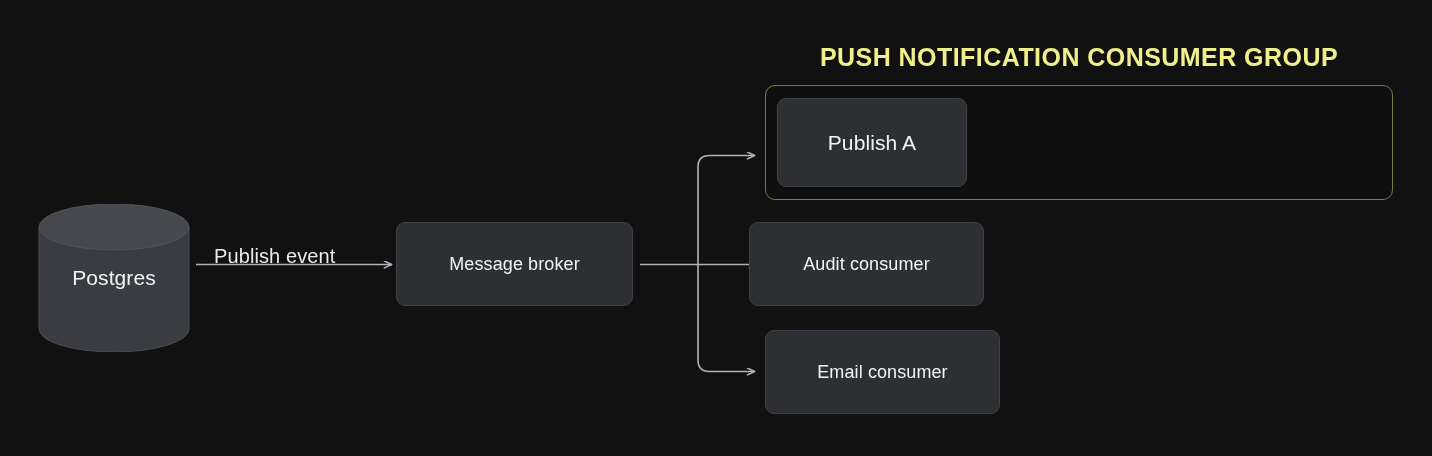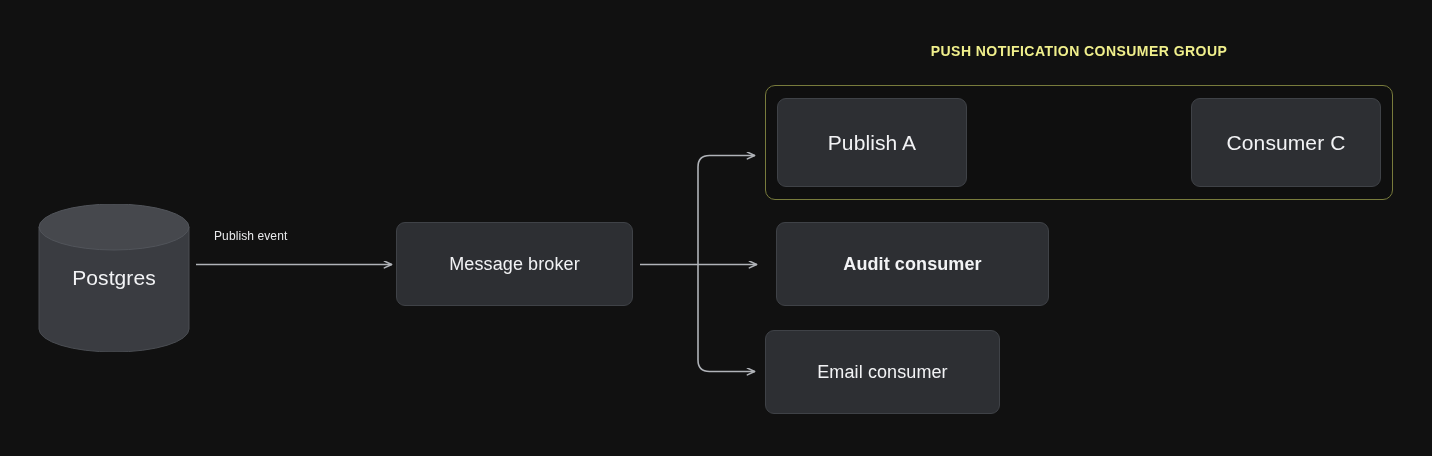--- a/index.html
+++ b/index.html
@@ -66,32 +66,32 @@
     display: flex;
     align-items: center;
     justify-content: center;
     color: #f2f3f5;
     font-size: 18px;
     letter-spacing: 0.1px;
     text-align: center;
   }
 
   #node-broker { left: 396px; top: 222px; width: 237px; height: 84px; }
-  #node-audit  { left: 776px; top: 222px; width: 273px; height: 84px; font-weight: bold; }
+  #node-audit  { left: 749px; top: 222px; width: 235px; height: 84px; }
   #node-email  { left: 765px; top: 330px; width: 235px; height: 84px; }
 
   
   #group-title {
     position: absolute;
     left: 765px;
     top: 43px;
     width: 628px;
     text-align: center;
     color: #f0ef8c;
-    font-size: 14px;
+    font-size: 25px;
     font-weight: bold;
     letter-spacing: 0.45px;
   }
   #consumer-group {
     position: absolute;
     box-sizing: border-box;
     left: 765px;
     top: 85px;
     width: 628px;
     height: 115px;
@@ -115,23 +115,23 @@
     justify-content: center;
     color: #f2f3f5;
     font-size: 21px;
     letter-spacing: 0.1px;
   }
 
   
   #label-publish {
     position: absolute;
     left: 214px;
-    top: 229px;
+    top: 245px;
     color: #e9eaec;
-    font-size: 12px;
+    font-size: 20px;
     letter-spacing: 0.1px;
     white-space: nowrap;
   }
 </style>
 </head>
 <body>
 
 <div id="canvas">
 
   <svg id="edges" viewBox="0 0 1432 456" xmlns="http://www.w3.org/2000/svg">
@@ -165,23 +165,20 @@
   <div class="node" id="node-broker">
     <span>Message broker</span>
   </div>
 
   <div id="group-title">PUSH NOTIFICATION CONSUMER GROUP</div>
 
   <div id="consumer-group">
     <div class="consumer-box">
       <span>Publish A</span>
     </div>
-    <div class="consumer-box">
-      <span>Consumer C</span>
-    </div>
   </div>
 
   <div class="node" id="node-audit">
     <span>Audit consumer</span>
   </div>
 
   <div class="node" id="node-email">
     <span>Email consumer</span>
   </div>
 

